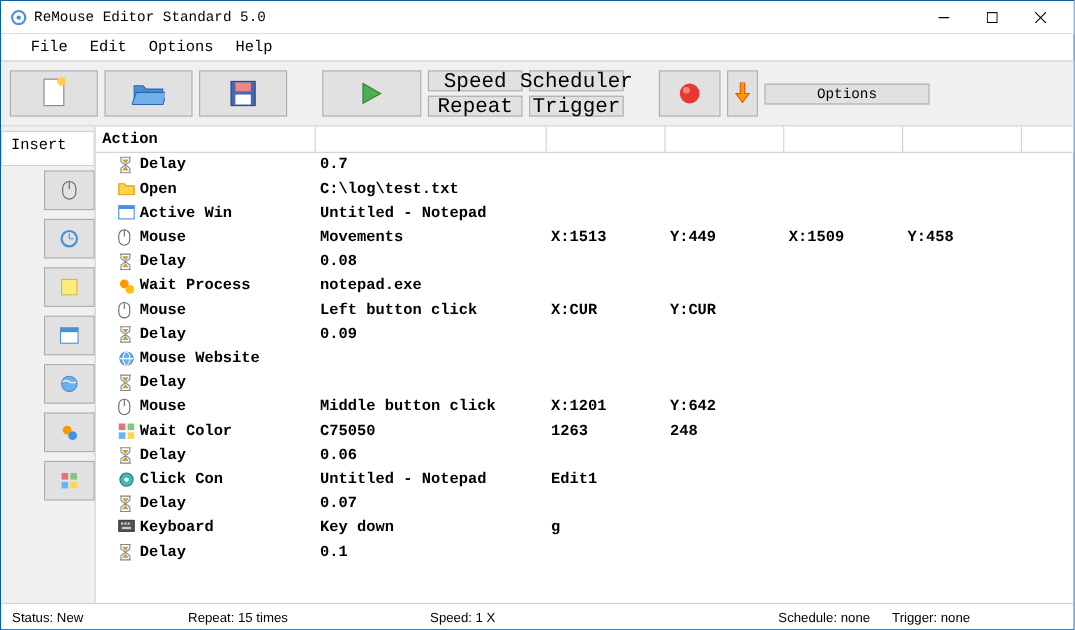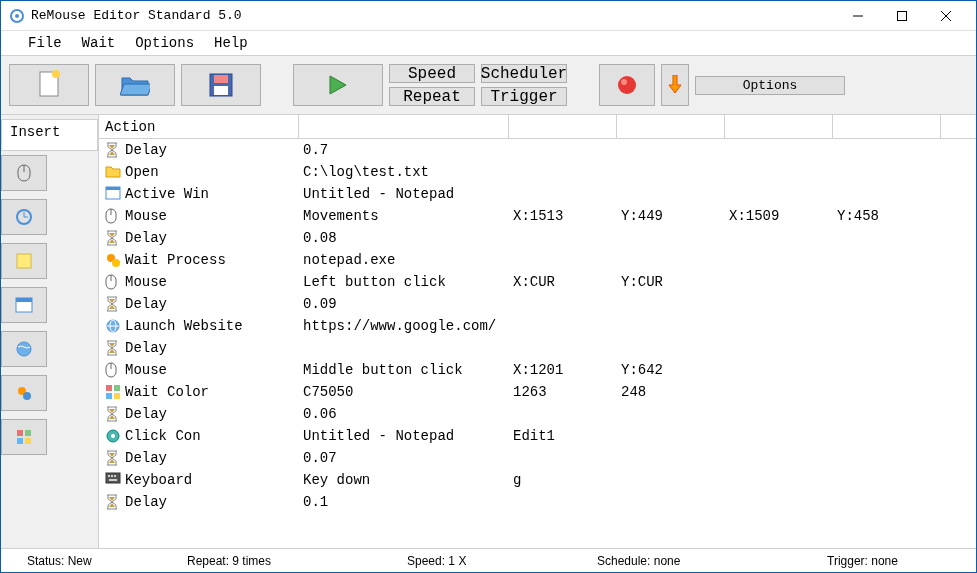--- a/index.html
+++ b/index.html
@@ -10,49 +10,49 @@
 .titlebar .title { flex: 1; font-size: 13px; color: #000; font-family: "Courier New", monospace; }
 .titlebar .winbtn { width: 44px; height: 28px; display: flex; align-items: center; justify-content: center; cursor: pointer; }
 
 .menubar { height: 24px; display: flex; align-items: center; padding: 0 17px; font-family: "Courier New", monospace; font-size: 14px; }
 .menubar .menu-item { padding: 2px 10px; cursor: pointer; }
 
 .toolbar { display: flex; align-items: center; padding: 8px; background: #f0f0f0; border-top: 1px solid #d0d0d0; border-bottom: 1px solid #d0d0d0; gap: 6px; }
 .big-btn { width: 80px; height: 42px; background: #e1e1e1; border: 1px solid #adadad; display: flex; align-items: center; justify-content: center; cursor: pointer; }
 .play-btn { width: 90px; }
 .small-group { display: flex; flex-direction: column; gap: 4px; }
-.small-btn { width: 86px; height: 19px; background: #e1e1e1; border: 1px solid #adadad; font-family: "Courier New", monospace; font-size: 16px; display: flex; align-items: center; justify-content: center; cursor: pointer; }
+.small-btn { width: 86px; height: 19px; background: #e1e1e1; border: 1px solid #adadad; font-family: "Courier New", monospace; font-size: 19px; display: flex; align-items: center; justify-content: center; cursor: pointer; }
 .options-btn { width: 150px; height: 19px; background: #e1e1e1; border: 1px solid #adadad; font-family: "Courier New", monospace; font-size: 13px; display: flex; align-items: center; justify-content: center; cursor: pointer; }
 .gap { width: 20px; }
 
 .body-area { flex: 1; display: flex; overflow: hidden; }
-.insert-panel { width: 98px; background: #f0f0f0; display: flex; flex-direction: column; align-items: flex-start; padding-top: 4px; border-right: 1px solid #d0d0d0; }
+.insert-panel { width: 86px; background: #f0f0f0; display: flex; flex-direction: column; align-items: flex-end; padding-top: 4px; border-right: 1px solid #d0d0d0; }
 .insert-label { font-family: "Courier New", monospace; font-size: 14px; padding: 4px 0 10px 0; background: #fff; width: 100%; text-align: left; padding-left: 8px; border: 1px solid #d0d0d0; }
 .insert-btn { width: 46px; height: 36px; margin: 4px 0; background: #e1e1e1; border: 1px solid #adadad; display: flex; align-items: center; justify-content: center; cursor: pointer; }
 
-.grid-container { flex: 1; display: flex; flex-direction: column; overflow: hidden; position: relative; }
+.grid-container { flex: 1; display: flex; flex-direction: column; overflow: hidden; position: relative; font-weight: bold; }
 .grid-header { display: flex; height: 24px; background: #fff; border-bottom: 1px solid #d0d0d0; font-family: "Courier New", monospace; font-size: 14px; }
 .grid-header .cell { padding: 2px 6px; border-right: 1px solid #d0d0d0; }
 .grid-body { flex: 1; overflow-y: scroll; font-family: "Courier New", monospace; font-size: 14px; }
 .row { display: flex; height: 22px; align-items: center; }
 .cell { padding: 1px 4px; overflow: hidden; white-space: nowrap; }
-.c0 { width: 200px; display: flex; align-items: center; gap: 4px; padding-left: 6px; }
+.c0 { width: 200px; display: flex; align-items: center; gap: 4px; padding-left: 20px; }
 .c1 { width: 210px; }
 .c2 { width: 108px; }
 .c3 { width: 108px; }
 .c4 { width: 108px; }
 .c5 { width: 108px; }
 .row-icon { width: 16px; height: 16px; flex-shrink: 0; }
 
-.statusbar { height: 24px; display: flex; align-items: center; border-top: 1px solid #d0d0d0; font-size: 12px; padding: 0 16px; }
+.statusbar { height: 24px; display: flex; align-items: center; border-top: 1px solid #d0d0d0; font-size: 12px; padding: 0 0; }
 .status-seg { padding: 0 10px; border-right: 0; }
 .s0 { width: 160px; }
 .s1 { width: 220px; }
 .s2 { width: 190px; }
-.s3 { width: 230px; }
+.s3 { width: 230px; text-align: right; }
 .s4 { flex: 1; }
 
 
 .grid-body::-webkit-scrollbar { width: 17px; }
 .grid-body::-webkit-scrollbar-track { background: #f0f0f0; }
 .grid-body::-webkit-scrollbar-thumb { background: #c0c0c0; border: 1px solid #a0a0a0; }
 .grid-body::-webkit-scrollbar-button { background: #f0f0f0; height: 17px; border: 1px solid #d0d0d0; }
 </style>
 </head>
 <body>
@@ -80,21 +80,21 @@
     <div class="winbtn">
         <svg width="10" height="10">
           <line x1="0" y1="0" x2="10" y2="10" stroke="#000"></line>
           <line x1="10" y1="0" x2="0" y2="10" stroke="#000"></line>
         </svg>
       </div>
   </div>
 
   <div class="menubar">
     <div class="menu-item">File</div>
-    <div class="menu-item">Wait</div>
+    <div class="menu-item">Edit</div>
     <div class="menu-item">Options</div>
     <div class="menu-item">Help</div>
   </div>
 
   <div class="toolbar">
     <div class="big-btn">
       <svg width="26" height="30">
           <rect x="4" y="2" width="18" height="24" fill="#fff" stroke="#888"></rect>
           <circle cx="20" cy="4" r="4" fill="#ffd24d"></circle>
         </svg>
@@ -315,23 +315,22 @@
             <div class="cell c4"></div>
             <div class="cell c5"></div>
           </div>
           <div class="row">
             <div class="cell c0">
               <span class="row-icon"><svg width="16" height="16">
                   <circle cx="8" cy="8" r="6" fill="#6fb0e8" stroke="#4a90d9"></circle>
                   <ellipse cx="8" cy="8" rx="3" ry="6" fill="none" stroke="#fff"></ellipse>
                   <line x1="2" y1="8" x2="14" y2="8" stroke="#fff"></line>
                 </svg></span>
-              <span>Launch Website</span>
-            </div>
-            <div class="cell c1">https://www.google.com/</div>
+              <span>Mouse Website</span>
+            </div>
             <div class="cell c2"></div>
             <div class="cell c3"></div>
             <div class="cell c4"></div>
             <div class="cell c5"></div>
           </div>
           <div class="row">
             <div class="cell c0">
               <span class="row-icon"><svg width="14" height="16">
                   <path d="M2 1 h10 M2 15 h10 M3 1 L3 5 L11 11 L11 15 M11 1 L11 5 L3 11 L3 15" stroke="#888" fill="none"></path>
                   <path d="M4 3 h6 l-3 4 z" fill="#c0a046"></path>
@@ -450,19 +449,19 @@
             <div class="cell c4"></div>
             <div class="cell c5"></div>
           </div>
         </div>
     </div>
 
   </div>
 
   <div class="statusbar">
     <div class="status-seg s0">Status: New</div>
-    <div class="status-seg s1">Repeat: 9 times</div>
+    <div class="status-seg s1">Repeat: 15 times</div>
     <div class="status-seg s2">Speed: 1 X</div>
     <div class="status-seg s3">Schedule: none</div>
     <div class="status-seg s4">Trigger: none</div>
   </div>
 
 </div>
 
 </body></html>

